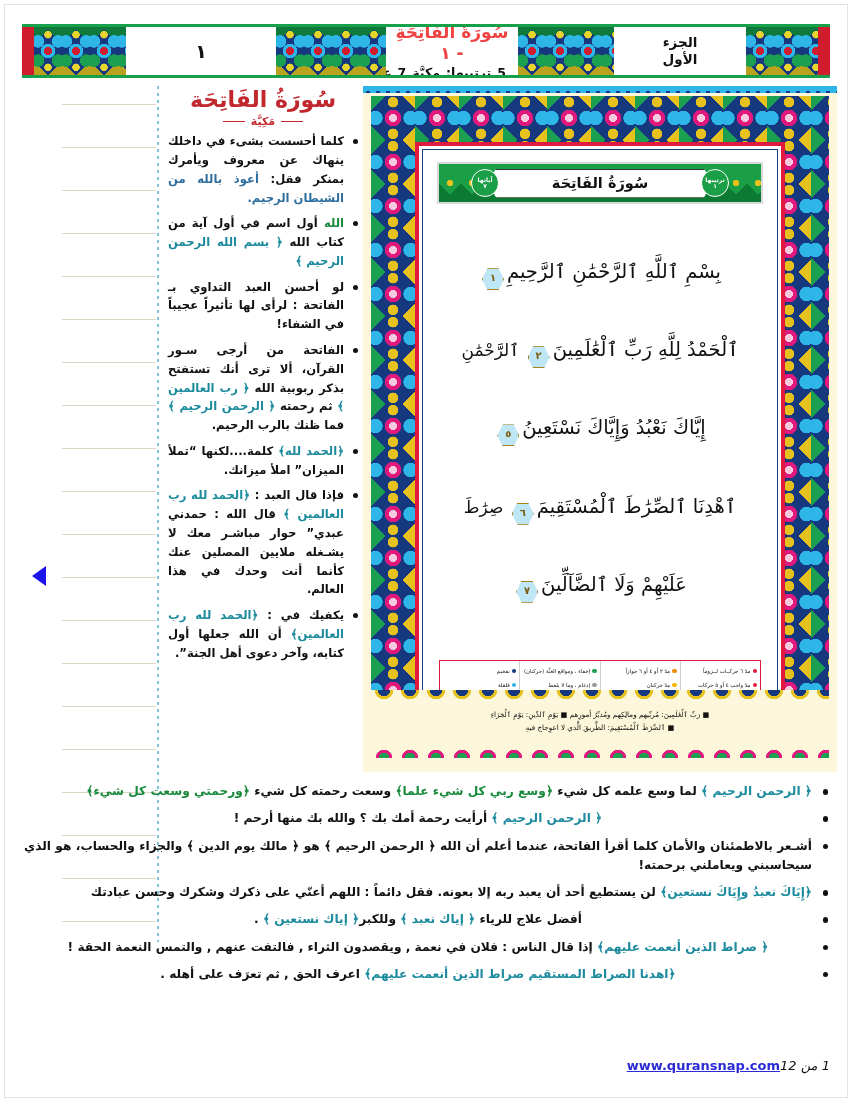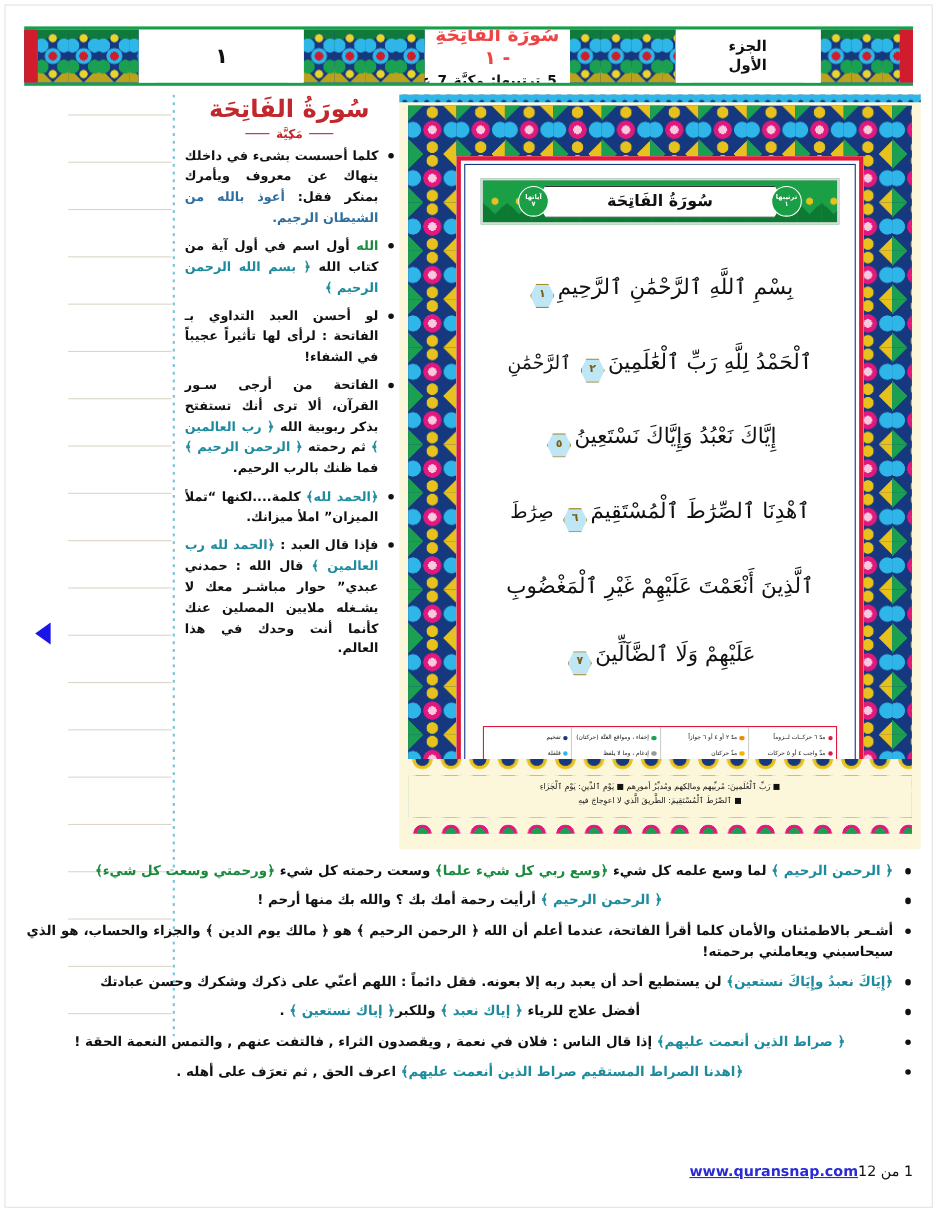--- a/index.html
+++ b/index.html
@@ -190,21 +190,21 @@
   ul.blist>li{position:relative;padding-right:18px;margin-bottom:8px;
      font-size:12.2px;line-height:1.58;color:#111;font-weight:700;}
   ul.blist>li::before{content:"";position:absolute;right:2px;top:7px;width:5.5px;height:5.5px;border-radius:50%;background:#111;}
   ul.blist>li.c{text-align:center;}
   ul.blist>li.j{text-align:justify;}
 
   
   .footer{position:absolute;left:22px;right:22px;bottom:26px;height:22px;
      display:flex;align-items:center;justify-content:flex-end;direction:ltr;}
   .site-link{color:#2b2bd6;font-size:13px;text-decoration:underline;font-weight:600;}
-  .pg-ind{font-size:13px;color:#111;direction:rtl;}
+  .pg-ind{font-size:13px;color:#111;direction:rtl;font-style:italic;}
 </style>
 </head>
 <body>
 
 <div class="page">
   <div class="page-edge"></div>
 
   <div class="top-banner">
     <div class="banner-rule t"></div>
     <div class="banner-rule b"></div>
@@ -279,20 +279,21 @@
       <span class="makkiyah">مَكِيَّة</span>
       <i></i>
     </div>
     <ul class="bul" id="commentaryList">
         <li><span>كلما أحسست بشىء في داخلك ينهاك عن معروف ويأمرك بمنكر فقل: </span><span class="q-blue">أعوذ بالله من الشيطان الرجيم.</span></li>
         <li><span class="q-green">الله</span><span> أول اسم في أول آية من كتاب الله </span><span class="q-teal">﴿ بسم الله الرحمن الرحيم ﴾</span></li>
         <li><span>لو أحسن العبد التداوي بـ الفاتحة : لرأى لها تأثيراً عجيباً في الشفاء!</span></li>
         <li><span>الفاتحة من أرجى سـور القرآن، ألا ترى أنك تستفتح بذكر ربوبية الله </span><span class="q-teal">﴿ رب العالمين ﴾</span><span> ثم رحمته </span><span class="q-teal">﴿ الرحمن الرحيم ﴾</span><span> فما ظنك بالرب الرحيم.</span></li>
         <li><span class="q-teal">﴿الحمد لله﴾</span><span> كلمة....لكنها “تملأ الميزان” املأ ميزانك.</span></li>
         <li><span>فإذا قال العبد : </span><span class="q-teal">﴿الحمد لله رب العالمين ﴾</span><span> قال الله : حمدني عبدي” حوار مباشـر معك لا يشـغله ملايين المصلين عنك كأنما أنت وحدك في هذا العالم.</span></li>
+        <li><span>يكفيك في : </span><span class="q-teal">﴿الحمد لله رب العالمين﴾</span><span> أن الله جعلها أول كتابه، وآخر دعوى أهل الجنة”.</span></li>
       </ul>
   </div>
 
   <div class="mushaf">
     <div class="mushaf-topstrip"></div>
 
     <div class="frame-a">
       <div class="frame-orn"></div>
       <div class="frame-mask"></div>
       <div class="frame-b">
@@ -308,21 +309,20 @@
               <span>آياتها</span>
               <span>٧</span>
             </div>
           </div>
 
           <div class="ayat" id="ayatBox">
               <div class="ayah-line"><span>بِسْمِ ٱللَّهِ ٱلرَّحْمَٰنِ ٱلرَّحِيمِ</span><span class="ayah-mark">١</span></div>
               <div class="ayah-line"><span>ٱلْحَمْدُ لِلَّهِ رَبِّ ٱلْعَٰلَمِينَ</span><span class="ayah-mark">٢</span><span class="sm"> ٱلرَّحْمَٰنِ</span></div>
               <div class="ayah-line"><span>إِيَّاكَ نَعْبُدُ وَإِيَّاكَ نَسْتَعِينُ</span><span class="ayah-mark">٥</span></div>
               <div class="ayah-line"><span>ٱهْدِنَا ٱلصِّرَٰطَ ٱلْمُسْتَقِيمَ</span><span class="ayah-mark">٦</span><span class="sm"> صِرَٰطَ</span></div>
-              <div class="ayah-line"><span>ٱلَّذِينَ أَنْعَمْتَ عَلَيْهِمْ غَيْرِ ٱلْمَغْضُوبِ</span></div>
               <div class="ayah-line"><span>عَلَيْهِمْ وَلَا ٱلضَّآلِّينَ</span><span class="ayah-mark">٧</span></div>
             </div>
 
           <div class="legend" id="legendBox">
               <div class="legend-cell">
                 <div class="lg-item">
                   <span class="dot" style="background: rgb(226, 25, 63);"></span>
                   <span>مدّ ٦ حركــات لــزوماً</span>
                 </div>
                 <div class="lg-item">

